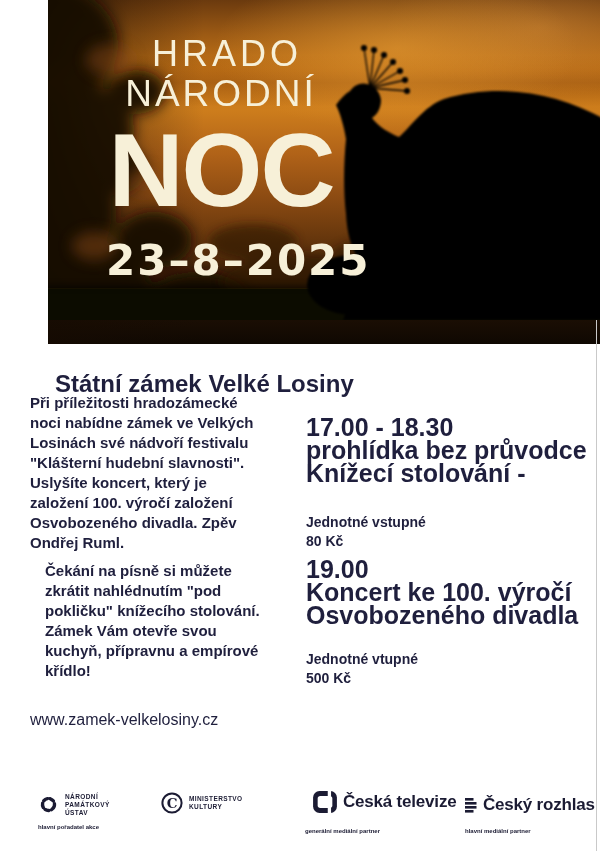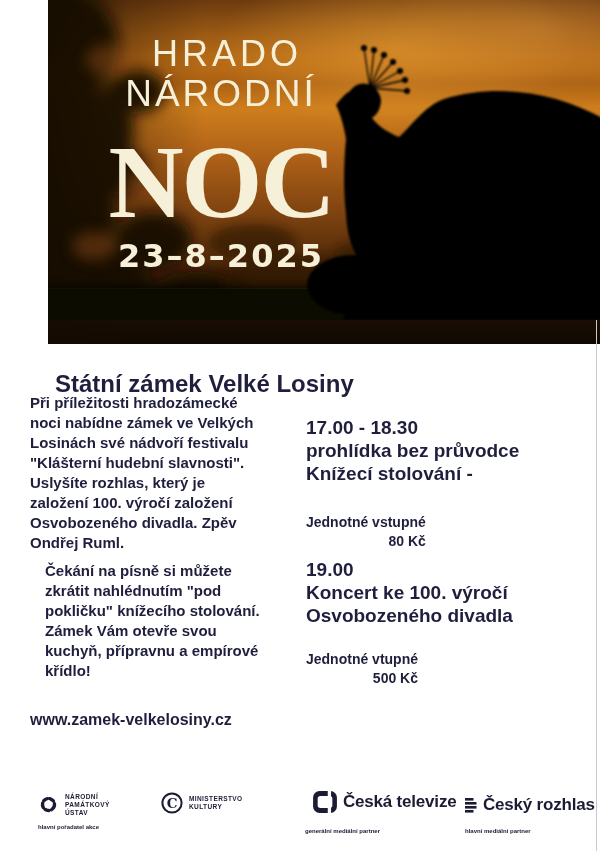--- a/index.html
+++ b/index.html
@@ -17,35 +17,35 @@
                       #8a4a12 58%,#64350c 70%,#3c1f07 82%,#1c0f04 92%,#0f0802 100%);
     margin-left: 48px;
   }
   .photo svg{position:absolute;left:0;top:0;}
 
   .hero-text{position:absolute;left:58px;top:0;width:230px;text-align:center;
              color:#f7f0d8;line-height:1;}
   .hero-line{position:absolute;left:0;width:100%;white-space:nowrap;}
   .ht1{top:36px;font-size:36px;font-weight:400;letter-spacing:4px;padding-left:12px;box-sizing:border-box;}
   .ht2{top:75px;font-size:37px;font-weight:400;letter-spacing:3px;}
-  .ht3{top:130px;font-size:104px;font-weight:bold;letter-spacing:-2px;font-family:Liberation Serif, serif;}
-  .htd{top:240px;font-size:32px;font-weight:bold;letter-spacing:2px;font-family:"DejaVu Sans",sans-serif;}
+  .ht3{top:118px;font-size:104px;font-weight:bold;letter-spacing:-2px;font-family:Liberation Sans, sans-serif;}
+  .htd{top:240px;font-size:42px;font-weight:bold;letter-spacing:2px;font-family:"DejaVu Sans",sans-serif;}
 
   
   .venue-title{position:absolute;left:55px;top:370px;font-size:24px;font-weight:bold;
                color:#1f1f3d;white-space:nowrap;}
   .col-left{position:absolute;left:30px;top:393px;width:260px;font-size:15px;font-weight:bold;
             line-height:20px;color:#1f1f3d;}
   .col-left .para div{white-space:nowrap;}
   .para2{margin-top:8px;margin-left:15px;}
-  .website{margin-top:29px;font-size:16px;font-weight:bold;white-space:nowrap;}
+  .website{margin-top:29px;font-size:16px;font-weight:normal;white-space:nowrap;}
 
   .col-right{position:absolute;left:306px;top:0;width:280px;color:#1f1f3d;}
-  .sched-big{position:absolute;left:0;font-size:19px;font-weight:bold;line-height:23px;white-space:nowrap;}
-  .sched-small{position:absolute;left:0;font-size:14px;font-weight:bold;line-height:19px;white-space:nowrap;text-align:right;}
+  .sched-big{position:absolute;left:0;font-size:25px;font-weight:bold;line-height:23px;white-space:nowrap;}
+  .sched-small{position:absolute;left:0;font-size:14px;font-weight:bold;line-height:19px;white-space:nowrap;}
   .sb1{top:416px;} .ss1{top:513px;} .sb2{top:558px;} .ss2{top:650px;}
 
   
   .footer{position:absolute;left:0;top:780px;width:600px;height:71px;color:#1b1b33;}
   .logo-block{position:absolute;display:flex;align-items:center;gap:6px;}
   .npu{left:38px;top:13px;}
   .mk{left:161px;top:12px;}
   .ct{left:305px;top:11px;padding-left:8px;}
   .cro{left:465px;top:15px;}
   .logo-tiny-text{font-size:6.5px;font-weight:bold;line-height:8px;letter-spacing:.4px;}
@@ -137,21 +137,21 @@
   </div>
 
   <div class="venue-title">Státní zámek Velké Losiny</div>
 
   <div class="col-left">
     <div class="para">
         <div>Při příležitosti hradozámecké</div>
         <div>noci nabídne zámek ve Velkých</div>
         <div>Losinách své nádvoří festivalu</div>
         <div>"Klášterní hudební slavnosti".</div>
-        <div>Uslyšíte rozhlas, který je</div>
+        <div>Uslyšíte koncert, který je</div>
         <div>založení 100. výročí založení</div>
         <div>Osvobozeného divadla. Zpěv</div>
         <div>Ondřej Ruml.</div>
       </div>
     <div class="para para2">
         <div>Čekání na písně si můžete</div>
         <div>zkrátit nahlédnutím "pod</div>
         <div>pokličku" knížecího stolování.</div>
         <div>Zámek Vám otevře svou</div>
         <div>kuchyň, přípravnu a empírové</div>

